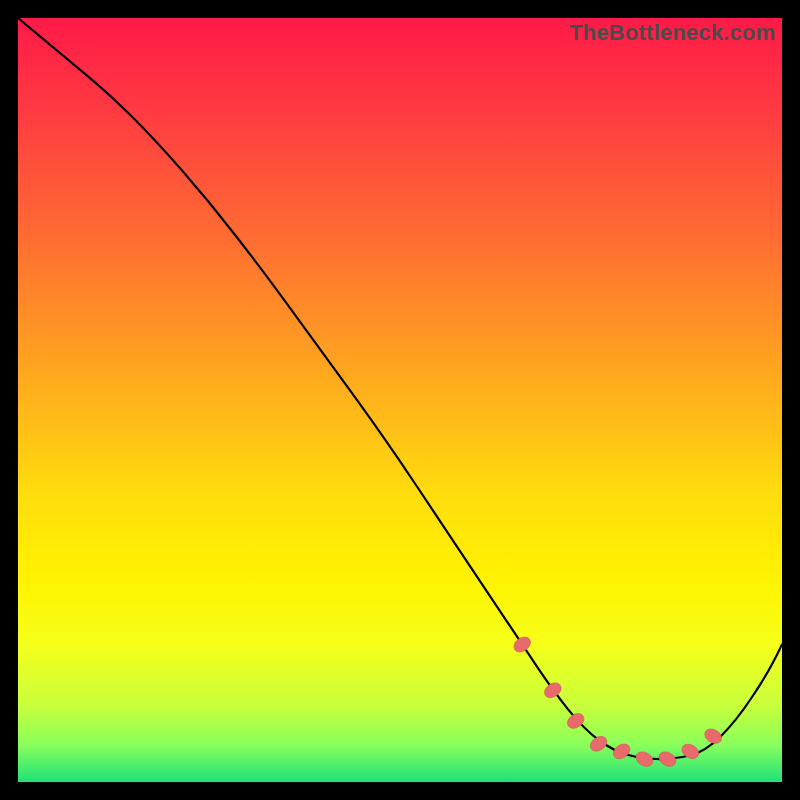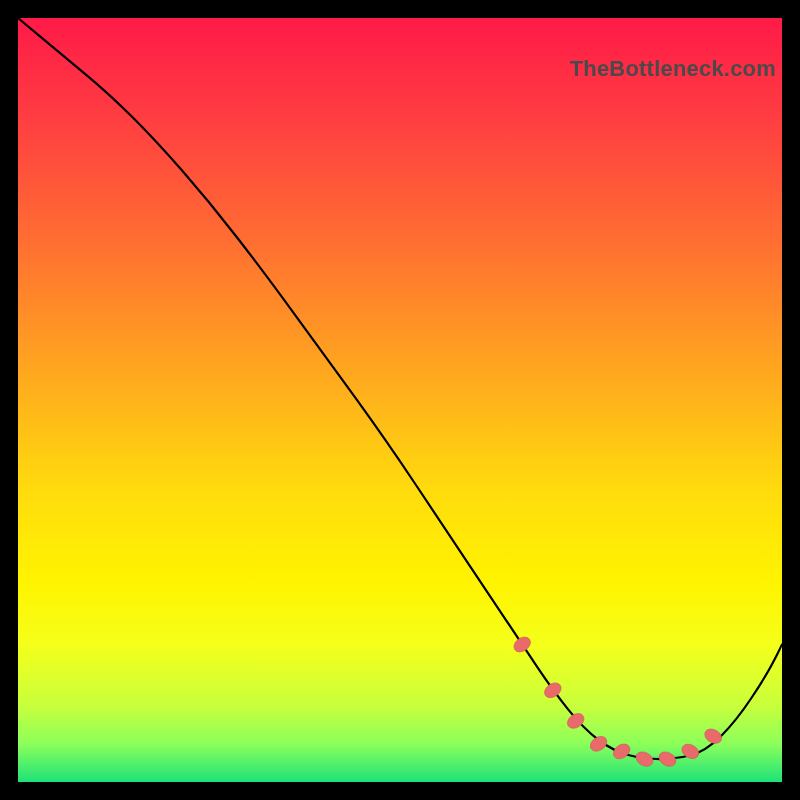--- a/index.html
+++ b/index.html
@@ -42,21 +42,20 @@
   }
   .watermark {
     position: absolute;
     right: 6px;
     top: 2px;
     font-size: 22px;
     font-weight: 600;
     color: #4a4a4a;
     letter-spacing: 0.2px;
     user-select: none;
-    margin-top: 36px;
   }
   svg.curve {
     position: absolute;
     left: 0;
     top: 0;
     width: 764px;
     height: 764px;
     overflow: visible;
   }
   .curve path {

